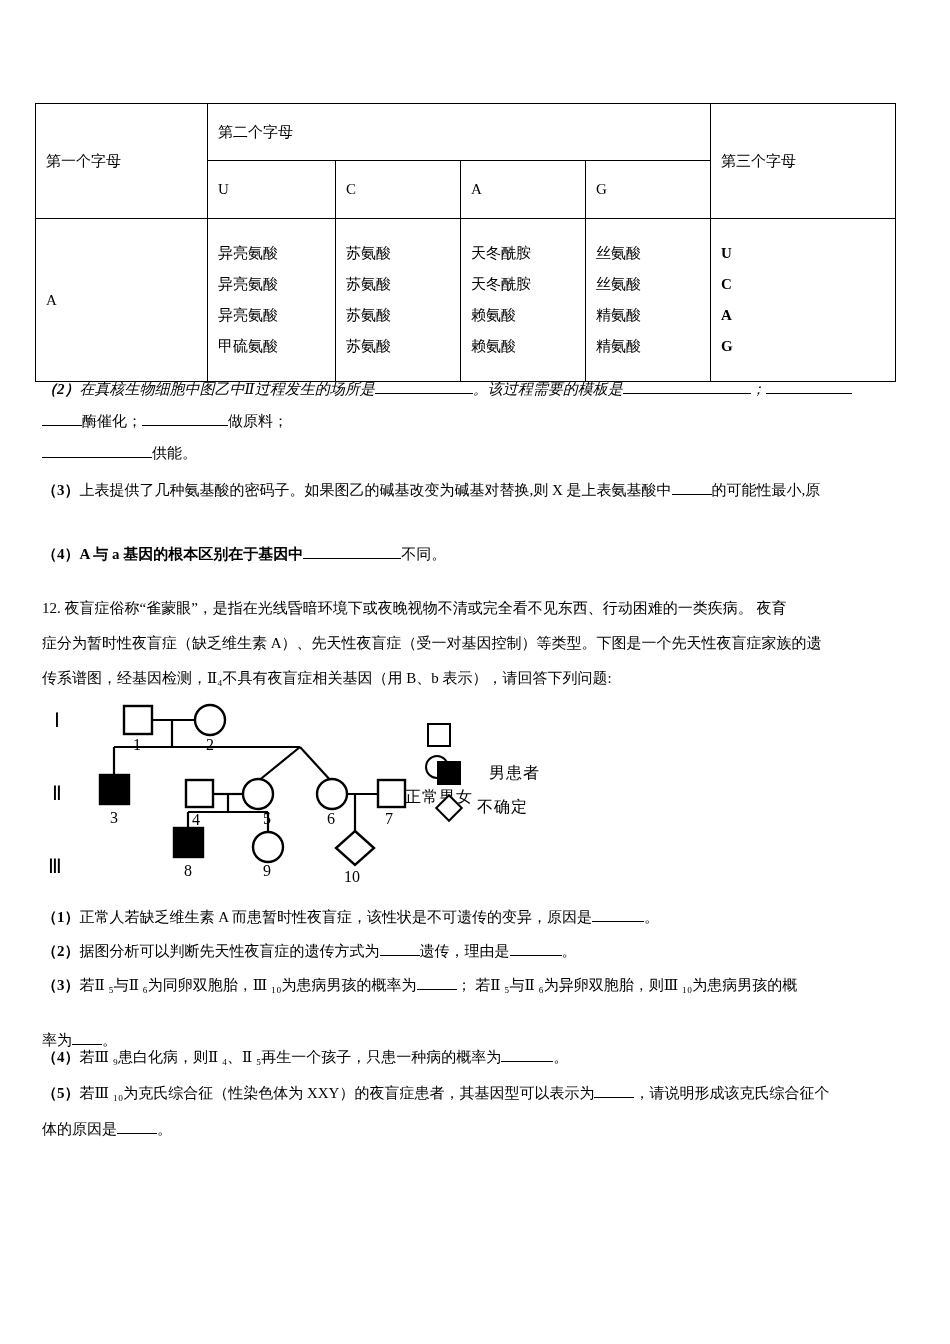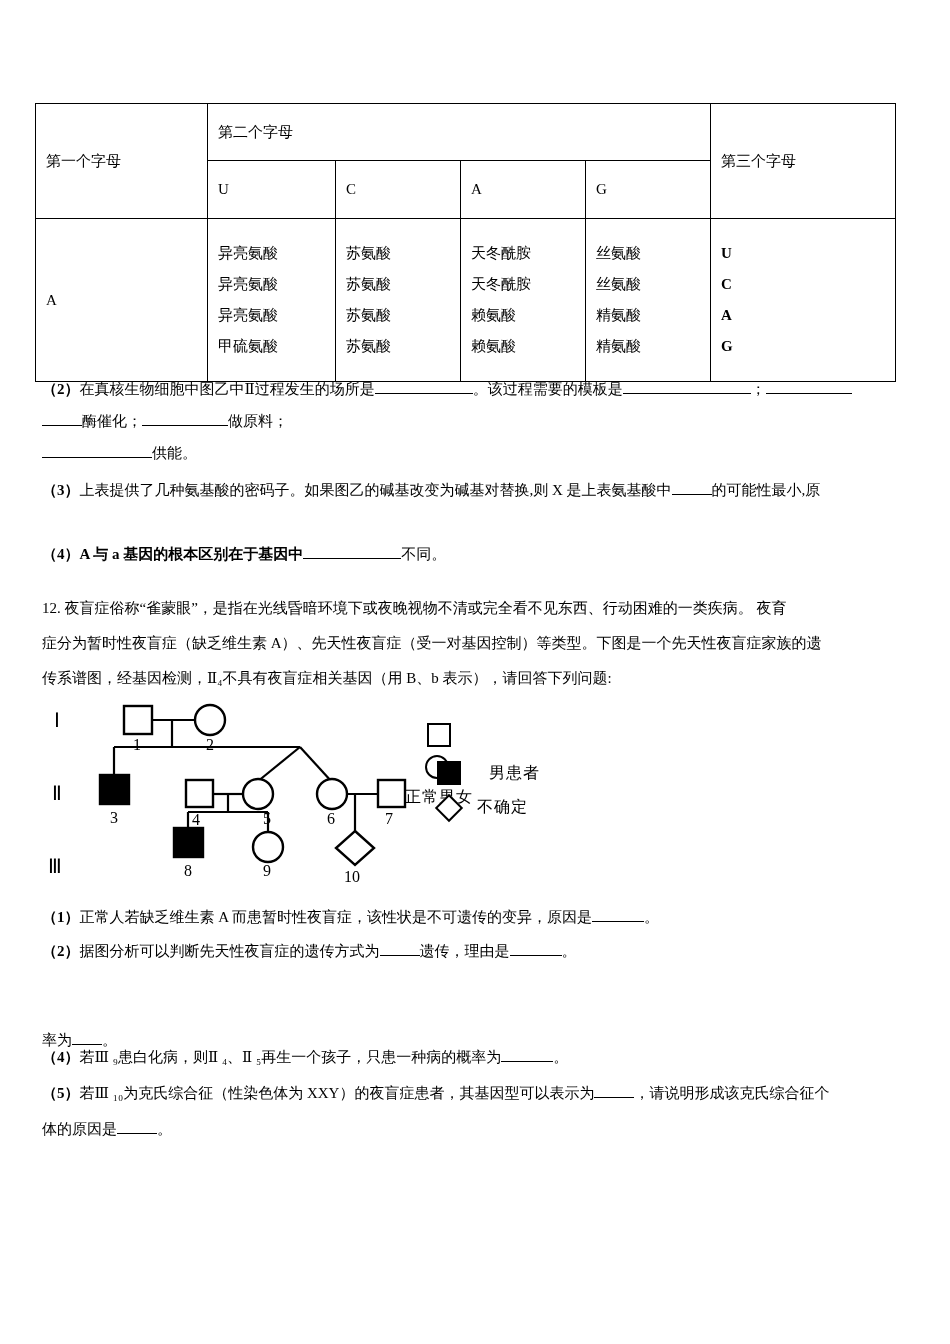--- a/index.html
+++ b/index.html
@@ -209,21 +209,21 @@
           <div class="stack-line">U</div>
           <div class="stack-line">C</div>
           <div class="stack-line">A</div>
           <div class="stack-line">G</div>
         </td>
       </tr>
     </tbody>
   </table>
 
 
-  <div class="qtext" style="left:42px; top:382px;">
+  <div class="qtext" style="left:42px; top:382px;font-style:italic;">
     <span class="bold">（2）</span><span>在真核生物细胞中图乙中Ⅱ过程发生的场所是</span><span class="blank b9"></span><span>。该过程需要的模板是</span><span class="blank b12"></span><span>；</span><span class="blank b8"></span>
   </div>
 
   <div class="qtext" style="left:42px; top:414px;">
     <span class="blank b4"></span><span>酶催化；</span><span class="blank b8"></span><span>做原料；</span>
   </div>
 
   <div class="qtext" style="left:42px; top:446px;">
     <span class="blank b10"></span><span>供能。</span>
   </div>
@@ -321,20 +321,23 @@
   </div>
 
   <div class="qtext" style="left:42px; top:910px;">
     <span class="bold">（1）</span><span>正常人若缺乏维生素 A 而患暂时性夜盲症，该性状是不可遗传的变异，原因是</span><span class="blank b5"></span><span>。</span>
   </div>
 
   <div class="qtext" style="left:42px; top:944px;">
     <span class="bold">（2）</span><span>据图分析可以判断先天性夜盲症的遗传方式为</span><span class="blank b4"></span><span>遗传，理由是</span><span class="blank b5"></span><span>。</span>
   </div>
 
+  <div class="qtext" style="left:42px; top:978px;">
+    <span class="bold">（3）</span><span>若Ⅱ ₅与Ⅱ ₆为同卵双胞胎，Ⅲ ₁₀为患病男孩的概率为</span><span class="blank b4"></span><span>；  若Ⅱ ₅与Ⅱ ₆为异卵双胞胎，则Ⅲ ₁₀为患病男孩的概</span>
+  </div>
 
   <div class="qtext" style="left:42px; top:1014px;margin-top:19px;">
     <span>率为</span><span class="blank b3"></span><span>。</span>
   </div>
 
   <div class="qtext" style="left:42px; top:1050px;">
     <span class="bold">（4）</span><span>若Ⅲ ₉患白化病，则Ⅱ ₄、Ⅱ ₅再生一个孩子，只患一种病的概率为</span><span class="blank b5"></span><span>。</span>
   </div>
 
   <div class="qtext" style="left:42px; top:1086px;">

